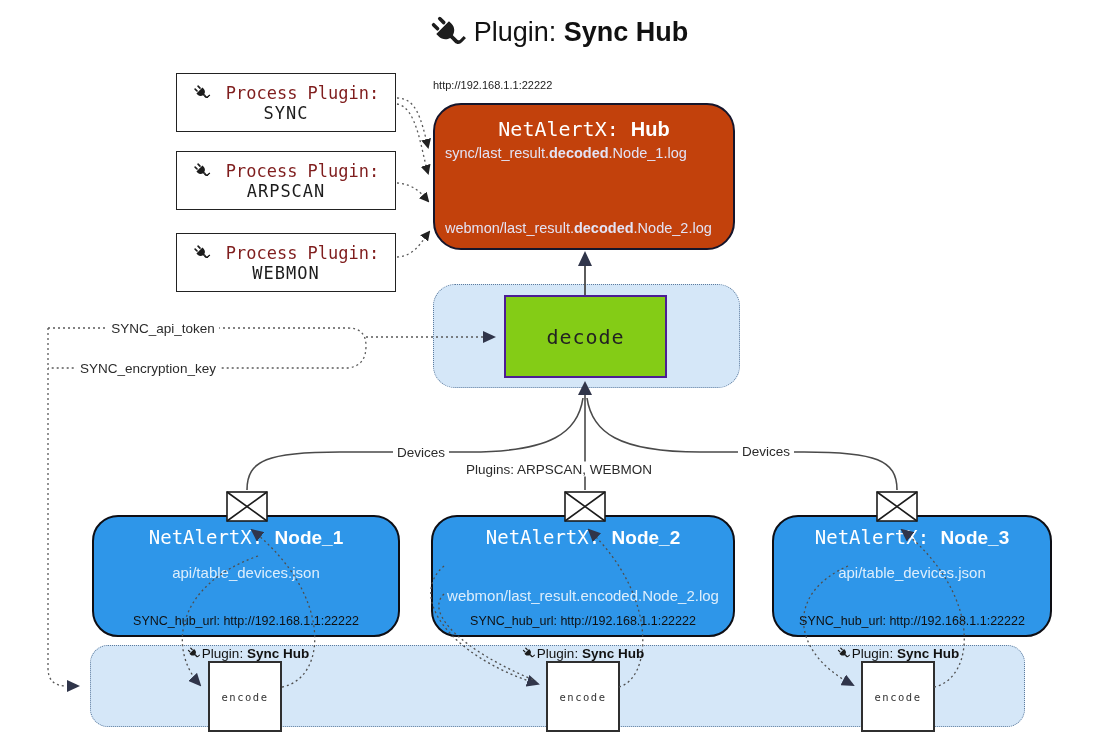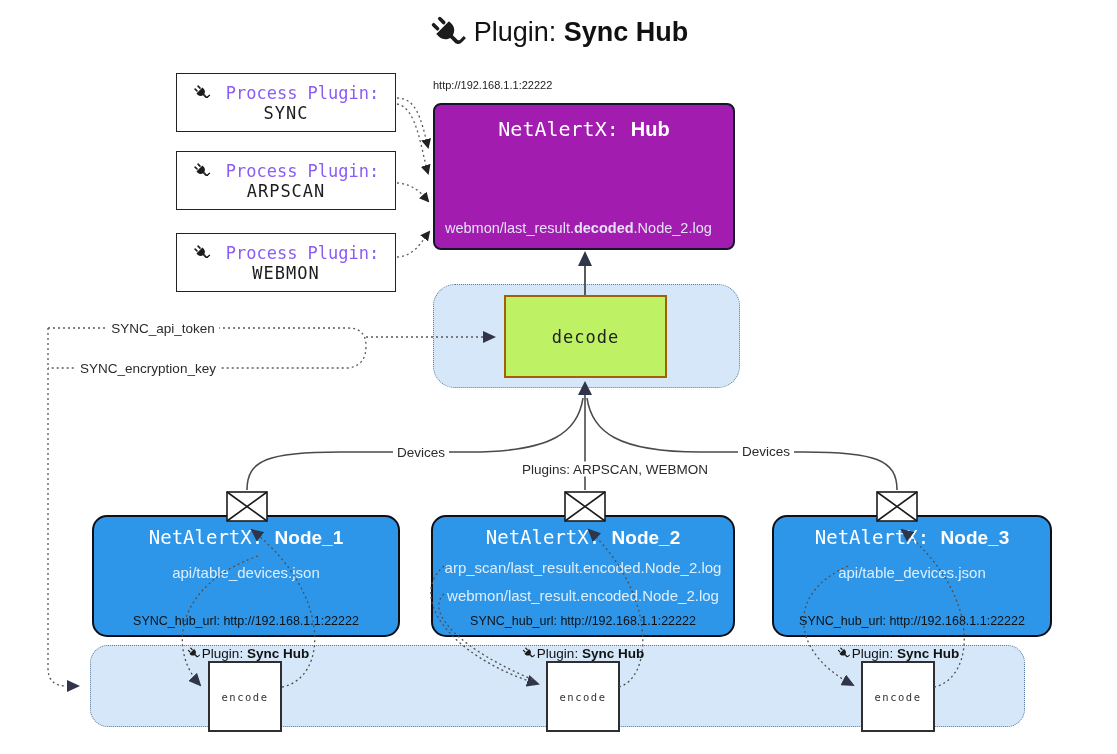--- a/index.html
+++ b/index.html
@@ -12,44 +12,44 @@
 
   
   .title-bar { position:absolute; left:0; right:0; top:14px; display:flex; justify-content:center; align-items:center; gap:9px; }
   .title-text { font-size:27px; color:#111; }
   .title-text b { font-weight:700; }
   .plug-wrap { display:inline-block; transform:rotate(-45deg); color:#1c1c1c; line-height:0; }
 
   
   .pbox { position:absolute; left:176px; width:220px; height:59px; background:#fff;
     border:1.6px solid #222; display:flex; flex-direction:column; justify-content:center; align-items:center; }
-  .pbox .l1 { display:flex; align-items:center; gap:16px; font-size:17px; color:#8b5cf6; }
+  .pbox .l1 { display:flex; align-items:center; gap:16px; font-size:17px; color:#7f1d1d; }
   .pbox .l2 { font-size:17px; color:#1c1c1c; letter-spacing:1px; }
 
   
   .hub-url { position:absolute; left:433px; width:302px; top:79px; font-size:11px; color:#222; }
-  .hub { position:absolute; left:433px; top:103px; width:302px; height:147px; background:#a21caf;
-    border:2px solid #15152b; border-radius:8px; }
+  .hub { position:absolute; left:433px; top:103px; width:302px; height:147px; background:#c2410c;
+    border:2px solid #15152b; border-radius:28px; }
   .hub-title { position:absolute; left:0; right:0; top:12px; text-align:center; font-size:20px; color:#fff; }
   .hub-title .bold { font-family:"Liberation Sans",sans-serif; font-weight:700; }
   .hub-line { position:absolute; left:10px; right:4px; height:19px; font-size:14.5px; color:#e3e3f5; white-space:nowrap; }
   .hub-line b { font-weight:700; }
 
   
   .decode-wrap { position:absolute; left:433px; top:284px; width:307px; height:104px; border-radius:22px;
     background:#d5e7f8; border:1.6px dotted #5d7b9d; }
-  .decode-box { position:absolute; left:504px; top:295px; width:163px; height:83px; background:#bef264;
-    border:2px solid #a16207; display:flex; align-items:center; justify-content:center; font-size:17px; color:#222; letter-spacing:1px; }
+  .decode-box { position:absolute; left:504px; top:295px; width:163px; height:83px; background:#84cc16;
+    border:2px solid #4c1d95; display:flex; align-items:center; justify-content:center; font-size:20px; color:#222; letter-spacing:1px; }
 
   
   .line-label { position:absolute; transform:translate(-50%,-50%); background:#fff; padding:0 4px;
     font-size:13.5px; color:#2b2b2b; white-space:nowrap; z-index:3; }
 
   
-  .node { position:absolute; top:515px; height:122px; background:#2e96e9; border:2px solid #0e0e14; border-radius:15px; }
+  .node { position:absolute; top:515px; height:122px; background:#2e96e9; border:2px solid #0e0e14; border-radius:26px; }
   .node-title { position:absolute; left:0; right:0; top:9px; text-align:center; font-size:19px; color:#fff; white-space:nowrap; }
   .node-title .bold { font-family:"Liberation Sans",sans-serif; font-weight:700; }
   .node-line { position:absolute; left:0; right:0; text-align:center; font-size:15px; color:#ddeefc; white-space:nowrap; }
   .node-url { position:absolute; left:0; right:0; bottom:7px; text-align:center; font-size:12.5px; color:#101010; }
 
   
   .band { position:absolute; left:90px; top:645px; width:935px; height:82px; border-radius:18px;
     background:#d5e7f8; border:1.6px dotted #5d7b9d; }
   .band-label { position:absolute; transform:translate(-50%,-50%); display:flex; align-items:center; gap:2px;
     font-size:13.5px; color:#111; z-index:3; white-space:nowrap; }
@@ -109,41 +109,41 @@
             <use href="#plug"></use>
           </svg></span>
       <span>Process Plugin:</span>
       </div>
     <div class="l2">WEBMON</div>
   </div>
 
   <div class="hub-url">http://192.168.1.1:22222</div>
   <div class="hub">
     <div class="hub-title"><span class="mono">NetAlertX: </span><span class="bold">Hub</span></div>
+    <div class="hub-line" style="top:40px;"><span>sync/last_result.</span><b>decoded</b><span>.Node_1.log</span></div>
     <div class="hub-line" style="top:115px;"><span>webmon/last_result.</span><b>decoded</b><span>.Node_2.log</span></div>
   </div>
 
   <div class="decode-wrap"></div>
   <div class="decode-box mono">decode</div>
 
   <div class="line-label" style="left:163px; top:328px;">SYNC_api_token</div>
   <div class="line-label" style="left:148px; top:368px;">SYNC_encryption_key</div>
 
   <div class="line-label" style="left:421px; top:452px;">Devices</div>
   <div class="line-label" style="left:766px; top:451px;">Devices</div>
-  <div class="line-label" style="left:615px; top:469px;">Plugins: ARPSCAN, WEBMON</div>
+  <div class="line-label" style="left:559px; top:469px;">Plugins: ARPSCAN, WEBMON</div>
 
   <div class="node" style="left:92px; width:308px;">
     <div class="node-title"><span class="mono">NetAlertX: </span><span class="bold">Node_1</span></div>
     <div class="node-line" style="top:47px;">api/table_devices.json</div>
     <div class="node-url">SYNC_hub_url: http://192.168.1.1:22222</div>
   </div>
   <div class="node" style="left:431px; width:304px;">
     <div class="node-title"><span class="mono">NetAlertX: </span><span class="bold">Node_2</span></div>
-    <div class="node-line" style="top:42px;">arp_scan/last_result.encoded.Node_2.log</div>
     <div class="node-line" style="top:70px;">webmon/last_result.encoded.Node_2.log</div>
     <div class="node-url">SYNC_hub_url: http://192.168.1.1:22222</div>
   </div>
   <div class="node" style="left:772px; width:280px;">
     <div class="node-title"><span class="mono">NetAlertX: </span><span class="bold">Node_3</span></div>
     <div class="node-line" style="top:47px;">api/table_devices.json</div>
     <div class="node-url">SYNC_hub_url: http://192.168.1.1:22222</div>
   </div>
 
   <div class="band"></div>

